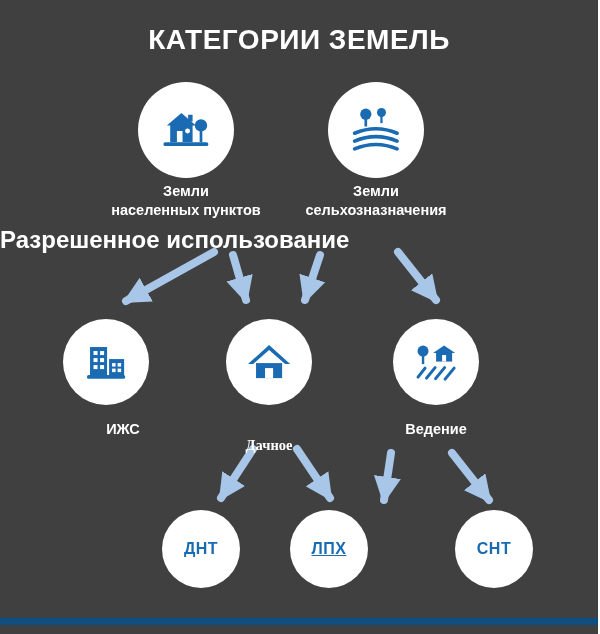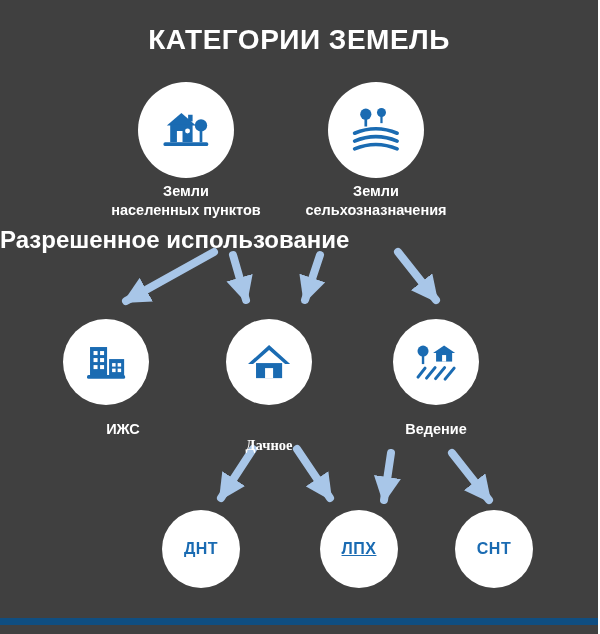--- a/index.html
+++ b/index.html
@@ -189,21 +189,21 @@
       </g>
     </svg>
   </div>
   <div class="node-label" style="left:331px; top:420px;">
     <div>Ведение</div>
   </div>
 
   <div class="circle c-sm" style="left:162px; top:510px;">
     <span class="result-label">ДНТ</span>
   </div>
-  <div class="circle c-sm" style="left:320px; top:510px;text-decoration:underline;">
+  <div class="circle c-sm" style="left:290px; top:510px;text-decoration:underline;">
     <span class="result-label">ЛПХ</span>
   </div>
   <div class="circle c-sm" style="left:455px; top:510px;">
     <span class="result-label">СНТ</span>
   </div>
 
   <div class="footer-bar"></div>
 
 </div>
 

